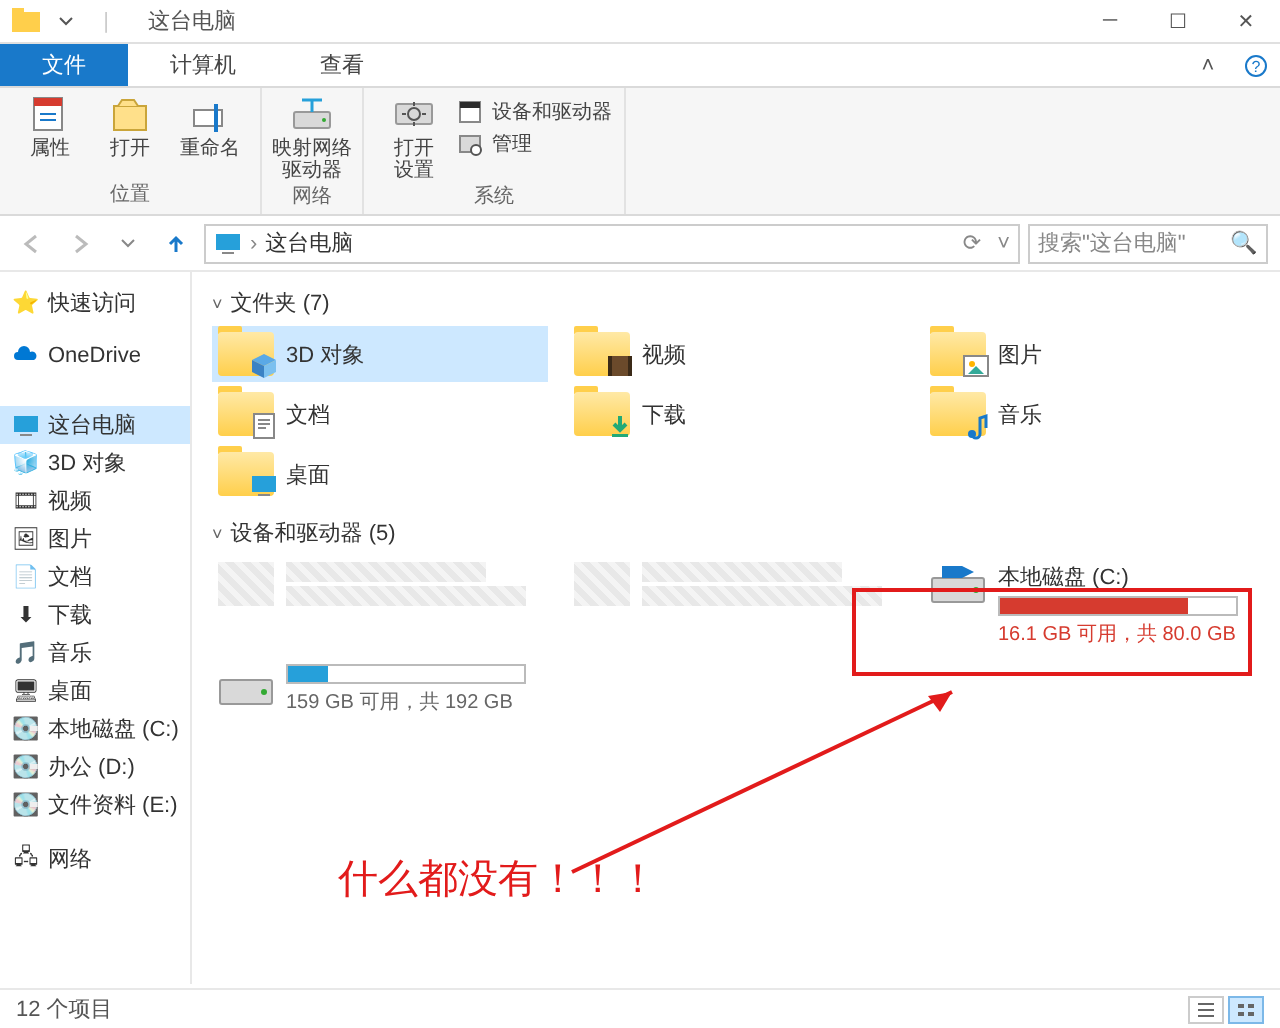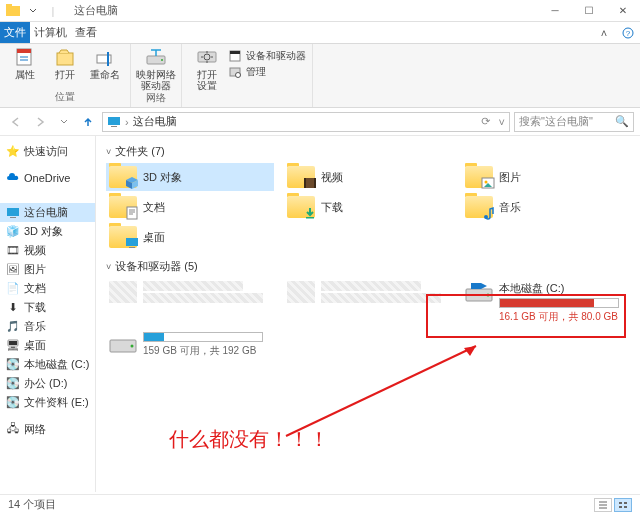--- a/index.html
+++ b/index.html
@@ -8,21 +8,21 @@
 
 .titlebar { height: 22px; background: #fff; display: flex; align-items: center; border-bottom: 1px solid #e0e0e0; }
 .titlebar .qat { display: flex; align-items: center; gap: 2px; padding-left: 4px; }
 .titlebar .qat .icon-box { width: 18px; height: 18px; display: flex; align-items: center; justify-content: center; }
 .titlebar .title { margin-left: 12px; font-size: 11px; color: #555; }
 .titlebar .win-controls { margin-left: auto; display: flex; }
 .titlebar .win-controls .wc { width: 34px; height: 22px; display: flex; align-items: center; justify-content: center; color: #555; font-size: 10px; }
 
 
 .ribbon-tabs { height: 22px; display: flex; align-items: stretch; border-bottom: 1px solid #dadada; font-size: 11px; }
-.ribbon-tabs .tab { padding: 0 4px; display: flex; align-items: center; color: #444; }
+.ribbon-tabs .tab { padding: 0 21px; display: flex; align-items: center; color: #444; }
 .ribbon-tabs .tab.file { background: #1979ca; color: #fff; }
 .ribbon-tabs .spacer { flex: 1; }
 .ribbon-tabs .help { width: 24px; display: flex; align-items: center; justify-content: center; color: #1979ca; }
 .ribbon-tabs .chev { width: 24px; display: flex; align-items: center; justify-content: center; color: #555; }
 
 
 .ribbon { height: 64px; background: #f6f6f6; border-bottom: 1px solid #dadada; display: flex; align-items: stretch; }
 .rgroup { border-right: 1px solid #e2e2e2; padding: 2px 6px; display: flex; flex-direction: column; }
 .rgroup .btns { flex: 1; display: flex; align-items: flex-start; gap: 2px; }
 .rgroup .lbl { text-align: center; font-size: 10px; color: #666; padding-bottom: 1px; }
@@ -194,20 +194,21 @@
             <span class="ico-s">
               <svg width="12" height="12">
                 <rect x="1" y="2" width="10" height="8" fill="#d9d9d9" stroke="#888"></rect>
                 <circle cx="9" cy="9" r="2.5" fill="#fff" stroke="#555"></circle>
               </svg>
             </span>
             <span>管理</span>
           </div>
       </div>
     </div>
+    <div class="lbl">系统</div>
   </div>
 </div>
 
 <div class="addr">
   <div class="nav-btn">
       <svg width="14" height="14">
         <path d="M9 3 L4 7 L9 11" fill="none" stroke="#bbb" stroke-width="1.5"></path>
       </svg>
     </div>
   <div class="nav-btn">
@@ -474,21 +475,21 @@
     <div class="redbox" style="left:330px;top:158px;width:200px;height:44px"></div>
     <svg class="redarrow" style="left:180px;top:200px" width="220" height="110">
         <line x1="10" y1="100" x2="200" y2="10" stroke="#e21b1b" stroke-width="2"></line>
         <polygon points="200,10 188,12 194,20" fill="#e21b1b"></polygon>
       </svg>
     <div class="annot" style="left:30px;top:290px">什么都没有！！！</div>
   </div>
 </div>
 
 <div class="status">
-  <span>14 个项目</span>
+  <span>12 个项目</span>
   <div class="view-btns">
     <div class="vb">
         <svg width="10" height="8">
           <path d="M1 1h8M1 4h8M1 7h8" stroke="#666"></path>
         </svg>
       </div>
     <div class="vb active">
         <svg width="10" height="8">
           <rect x="1" y="1" width="3" height="2" fill="#666"></rect>
           <rect x="6" y="1" width="3" height="2" fill="#666"></rect>

